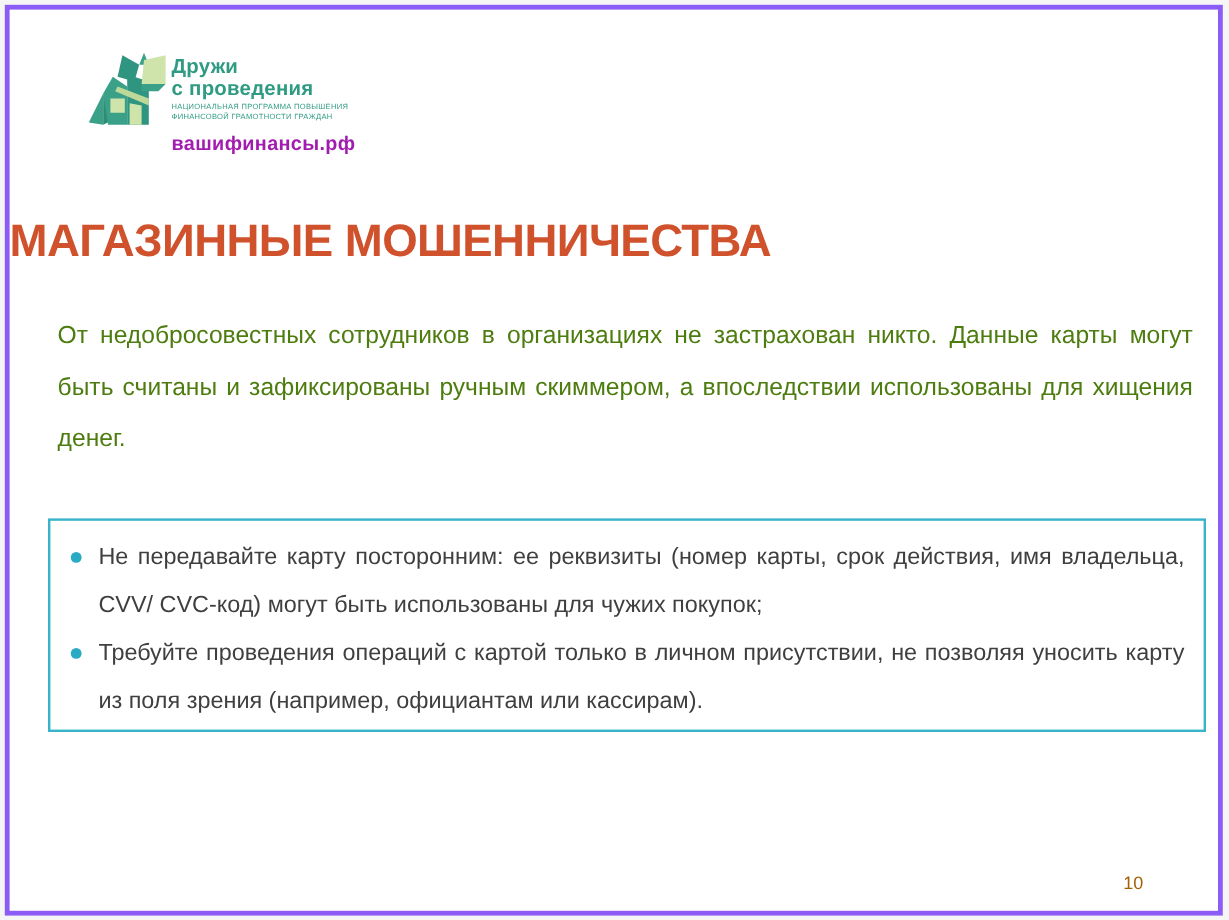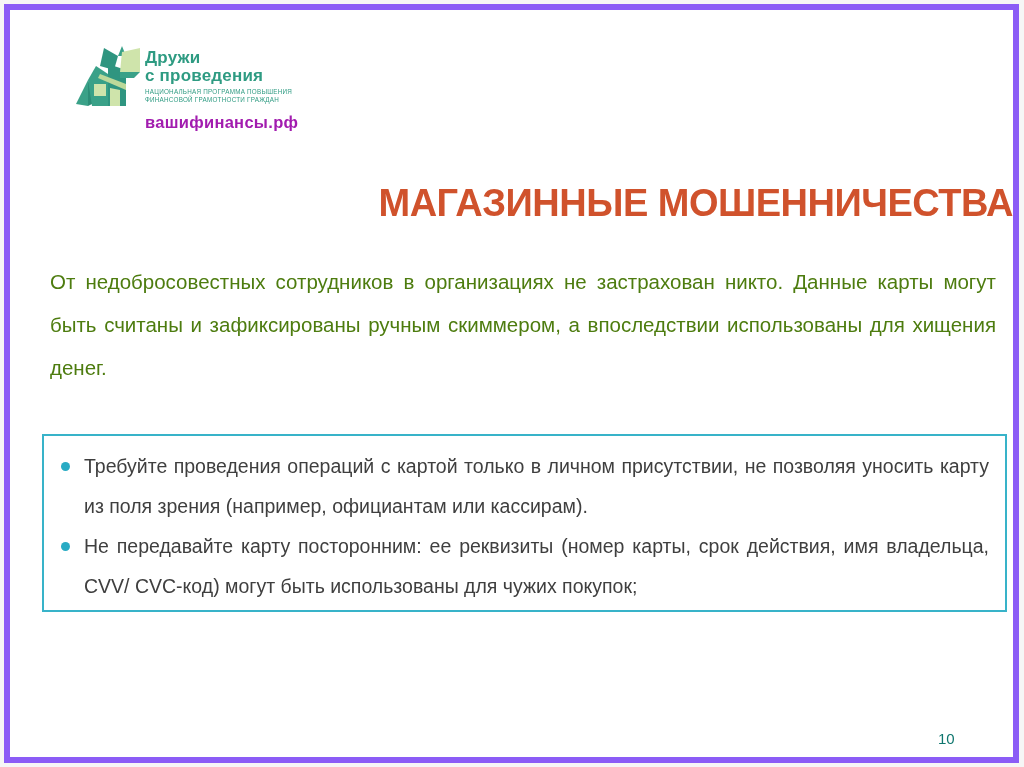--- a/index.html
+++ b/index.html
@@ -7,21 +7,21 @@
     width: 1024px; height: 767px;
     background: #f6f6f6;
     font-family: "Liberation Sans", sans-serif;
     overflow: hidden;
   }
   .slide {
     position: absolute;
     left: 4px; top: 4px;
     width: 1015px; height: 759px;
     background: #ffffff;
-    border: 6px solid #8b5cf6;
+    border: 4px solid #8b5cf6;
   }
 
   
   .logo {
     position: absolute;
     left: 64px; top: 34px;
     width: 230px;
   }
   .logo-row { display: flex; align-items: flex-start; }
   .logo-dog { width: 68px; height: 68px; flex: 0 0 68px; }
@@ -48,21 +48,21 @@
     font-weight: bold;
     font-size: 16.5px;
     letter-spacing: 0.3px;
   }
 
   
   .title {
     position: absolute;
     left: 0; top: 172px;
     width: 100%;
-    text-align: right;
+    text-align: left;
     color: #d0522c;
     font-weight: bold;
     font-size: 38px;
     letter-spacing: -0.5px;
   }
 
   
   .intro {
     position: absolute;
     left: 40px; top: 250px;
@@ -97,21 +97,21 @@
     left: 7px; top: 16px;
     width: 9px; height: 9px;
     border-radius: 50%;
     background: #29abc4;
   }
 
   
   .page-number {
     position: absolute;
     left: 928px; top: 720px;
-    color: #0f766e;
+    color: #a16207;
     font-size: 15px;
   }
 </style>
 </head>
 <body>
 
 <div class="slide">
 
   <div class="logo">
     <div class="logo-row">
@@ -148,20 +148,20 @@
     </div>
     <div class="logo-site">вашифинансы.рф</div>
   </div>
 
   <div class="title">МАГАЗИННЫЕ МОШЕННИЧЕСТВА</div>
 
   <div class="intro">От недобросовестных сотрудников в организациях не застрахован никто. Данные карты могут быть считаны и зафиксированы ручным скиммером, а впоследствии использованы для хищения денег.</div>
 
   <div class="tips-box">
     <ul class="tips-list">
+      <li>Не передавайте карту посторонним: ее реквизиты (номер карты, срок действия, имя владельца, CVV/ CVC-код) могут быть использованы для чужих покупок;</li>
       <li>Требуйте проведения операций с картой только в личном присутствии, не позволяя уносить карту из поля зрения (например, официантам или кассирам).</li>
-      <li>Не передавайте карту посторонним: ее реквизиты (номер карты, срок действия, имя владельца, CVV/ CVC-код) могут быть использованы для чужих покупок;</li>
     </ul>
   </div>
 
   <div class="page-number">10</div>
 
 </div>
 
 </body></html>

